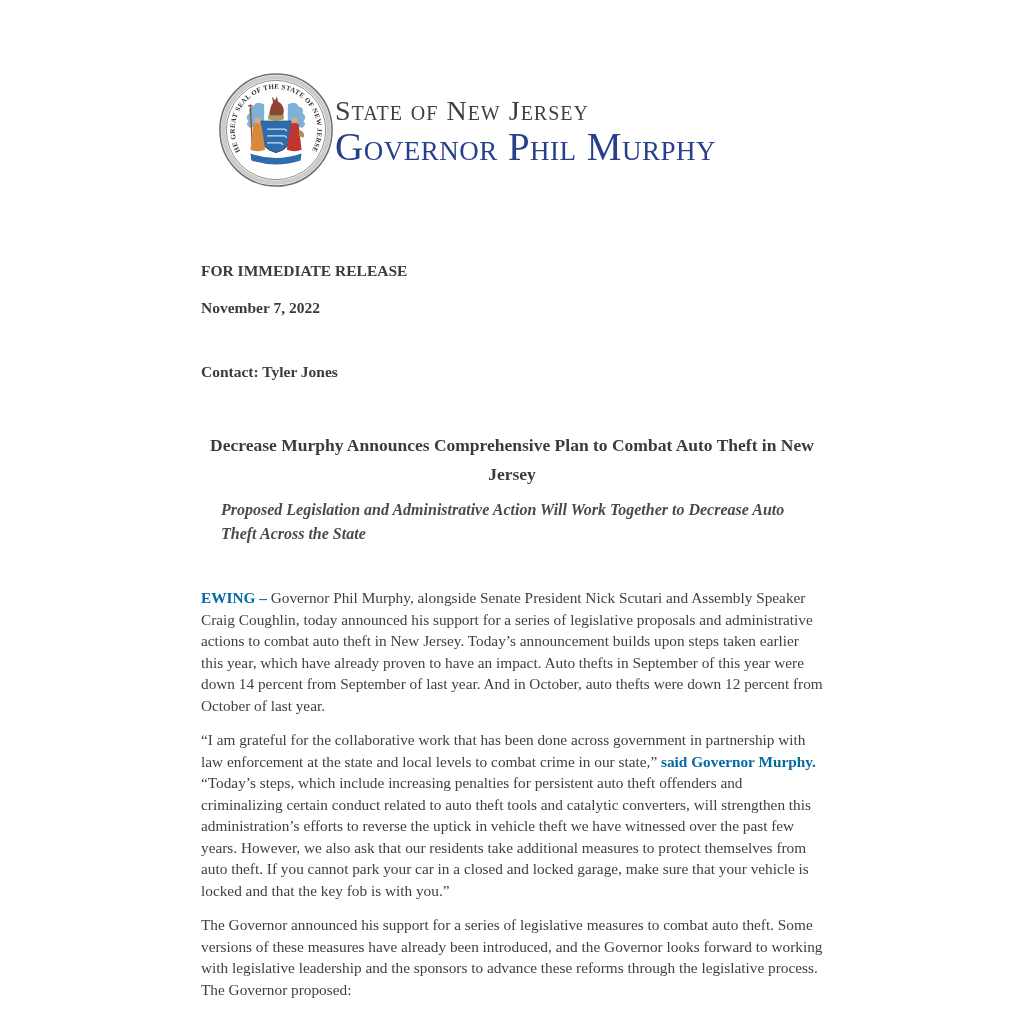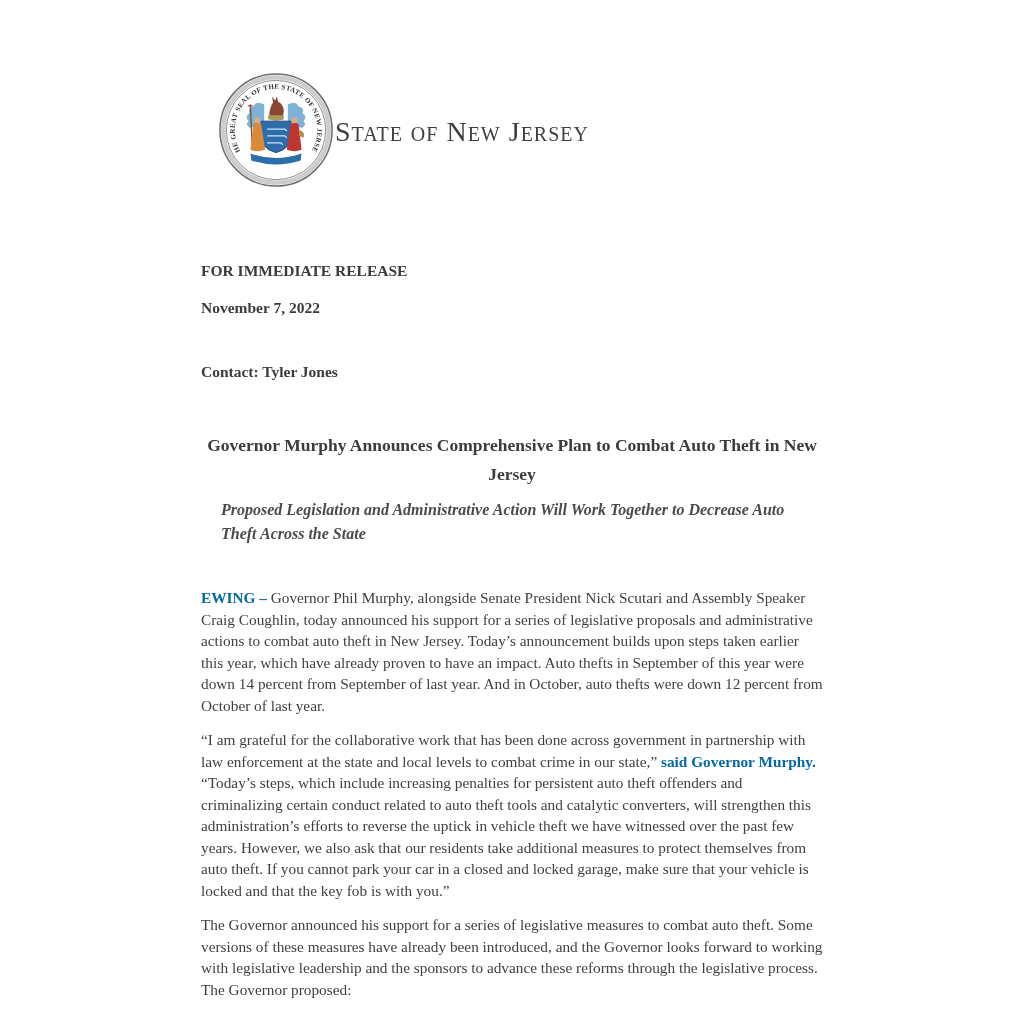--- a/index.html
+++ b/index.html
@@ -127,30 +127,31 @@
       <g>
         <circle cx="79" cy="50" r="3" fill="#e0a97e"></circle>
         <path d="M75 54 q4 -2 8 0 l3 26 q-7 3 -15 0 z" fill="#bf3530"></path>
         <path d="M84 60 q6 2 4 8 l-5 -2 z" fill="#b08d4f"></path>
       </g>
 
       <path d="M34 84 q26 9 52 0 l-1 7 q-25 8 -50 0 z" fill="#2e6dab"></path>
     </svg>
     <div class="masthead-text">
       <div class="state-line">State of New Jersey</div>
+      <div class="governor-line">Governor Phil Murphy</div>
     </div>
   </div>
 
   <div class="release-block">
     <p class="release-line mb19">FOR IMMEDIATE RELEASE</p>
     <p class="release-line mb46">November 7, 2022</p>
     <p class="release-line mb15">Contact: Tyler Jones</p>
   </div>
 
-  <h1 class="article-title">Governor Murphy Announces Comprehensive Plan to Combat Auto Theft in New Jersey</h1>
+  <h1 class="article-title">Decrease Murphy Announces Comprehensive Plan to Combat Auto Theft in New Jersey</h1>
   <h2 class="article-subtitle">Proposed Legislation and Administrative Action Will Work Together to Decrease Auto Theft Across the State</h2>
 
   <div class="article-body">
       <p class="body-para"><b>EWING – </b><span>Governor Phil Murphy, alongside Senate President Nick Scutari and Assembly Speaker Craig Coughlin, today announced his support for a series of legislative proposals and administrative actions to combat auto theft in New Jersey. Today’s announcement builds upon steps taken earlier this year, which have already proven to have an impact. Auto thefts in September of this year were down 14 percent from September of last year. And in October, auto thefts were down 12 percent from October of last year.</span></p>
       <p class="body-para"><span>“I am grateful for the collaborative work that has been done across government in partnership with law enforcement at the state and local levels to combat crime in our state,” </span><b>said Governor Murphy.</b><span> “Today’s steps, which include increasing penalties for persistent auto theft offenders and criminalizing certain conduct related to auto theft tools and catalytic converters, will strengthen this administration’s efforts to reverse the uptick in vehicle theft we have witnessed over the past few years. However, we also ask that our residents take additional measures to protect themselves from auto theft. If you cannot park your car in a closed and locked garage, make sure that your vehicle is locked and that the key fob is with you.”</span></p>
       <p class="body-para"><span>The Governor announced his support for a series of legislative measures to combat auto theft. Some versions of these measures have already been introduced, and the Governor looks forward to working with legislative leadership and the sponsors to advance these reforms through the legislative process. The Governor proposed:</span></p>
     </div>
 
 </div>
 

